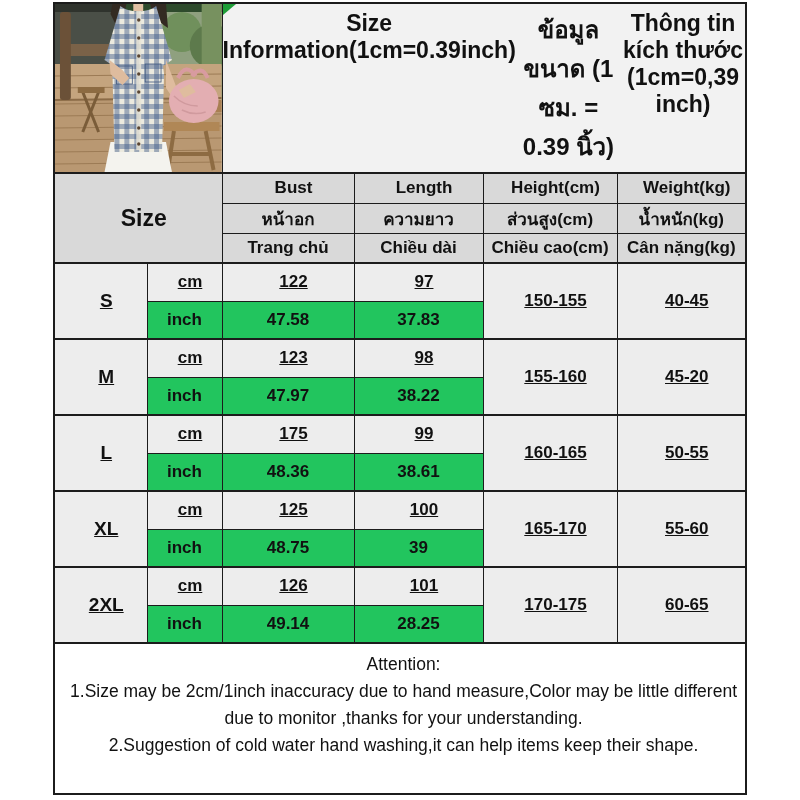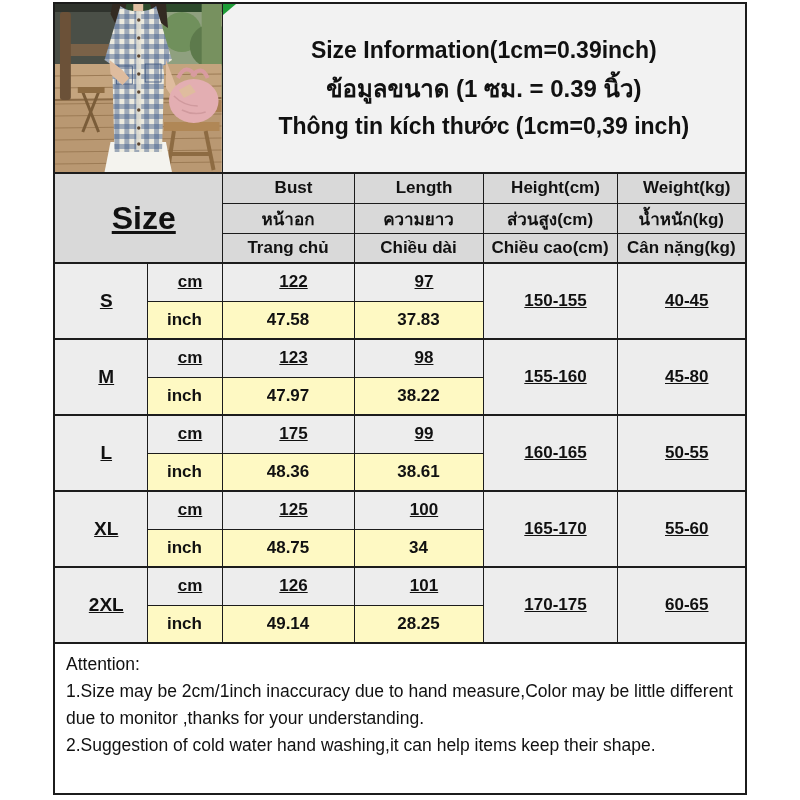--- a/index.html
+++ b/index.html
@@ -28,36 +28,36 @@
   tr.blk td{border-top-width:2.5px;padding-left:11px;}
   
   tr.photo-row{height:168px;}
   tr.hrow{height:30px;}
   tr.drow{height:38px;}
   tr.attn-row{height:151px;}
   
   td.photo-cell{padding:0;background:#c9b79d;}
   td.photo-cell svg{display:block;width:100%;height:168px;}
   td.title-cell{background:var(--title-bg);position:relative;}
-  .title-lines{display:flex;flex-direction:column;justify-content:center;gap:5px;height:100%;}
+  .title-lines{display:flex;flex-direction:row;justify-content:center;gap:5px;height:100%;}
   .title-en,.title-vi{font-size:23px;font-weight:bold;}
   .title-th{font-size:24px;font-weight:bold;}
   .corner-tri{
     position:absolute;left:0;top:0;width:0;height:0;
     border-top:11px solid var(--accent-green);
     border-right:13px solid transparent;
   }
   td.hd{background:var(--header-gray);}
-  td.size-head{background:var(--header-gray);font-size:32px;text-decoration:underline;}
+  td.size-head{background:var(--header-gray);font-size:23px;}
   td.size-name{background:var(--header-gray);font-size:19px;}
   tr.row-cm td{background:var(--stripe-gray);text-decoration:underline;}
-  tr.row-inch td{background:#fef9c3;}
+  tr.row-inch td{background:#22c55e;}
   td.merged{background:var(--stripe-gray);}
   td.attn-cell{
-    background:#ffffff;text-align:left;vertical-align:top;
+    background:#ffffff;text-align:center;vertical-align:top;
     font-weight:normal;font-size:17.5px;line-height:27px;
     padding:7px 4px 0 5px;white-space:nowrap;
   }
 </style>
 </head>
 <body>
 
 <table class="size-chart">
   <colgroup>
     <col style="width:93px">
@@ -198,21 +198,21 @@
     <td>47.58</td>
     <td>37.83</td>
   </tr>
 
   <tr class="drow row-cm blk">
     <td class="size-name" rowspan="2">M</td>
     <td>cm</td>
     <td>123</td>
     <td>98</td>
     <td class="merged" rowspan="2">155-160</td>
-    <td class="merged" rowspan="2">45-80</td>
+    <td class="merged" rowspan="2">45-20</td>
   </tr>
   <tr class="drow row-inch">
     <td>inch</td>
     <td>47.97</td>
     <td>38.22</td>
   </tr>
 
   <tr class="drow row-cm blk">
     <td class="size-name" rowspan="2">L</td>
     <td>cm</td>
@@ -231,21 +231,21 @@
     <td class="size-name" rowspan="2">XL</td>
     <td>cm</td>
     <td>125</td>
     <td>100</td>
     <td class="merged" rowspan="2">165-170</td>
     <td class="merged" rowspan="2">55-60</td>
   </tr>
   <tr class="drow row-inch">
     <td>inch</td>
     <td>48.75</td>
-    <td>34</td>
+    <td>39</td>
   </tr>
 
   <tr class="drow row-cm blk">
     <td class="size-name" rowspan="2">2XL</td>
     <td>cm</td>
     <td>126</td>
     <td>101</td>
     <td class="merged" rowspan="2">170-175</td>
     <td class="merged" rowspan="2">60-65</td>
   </tr>

